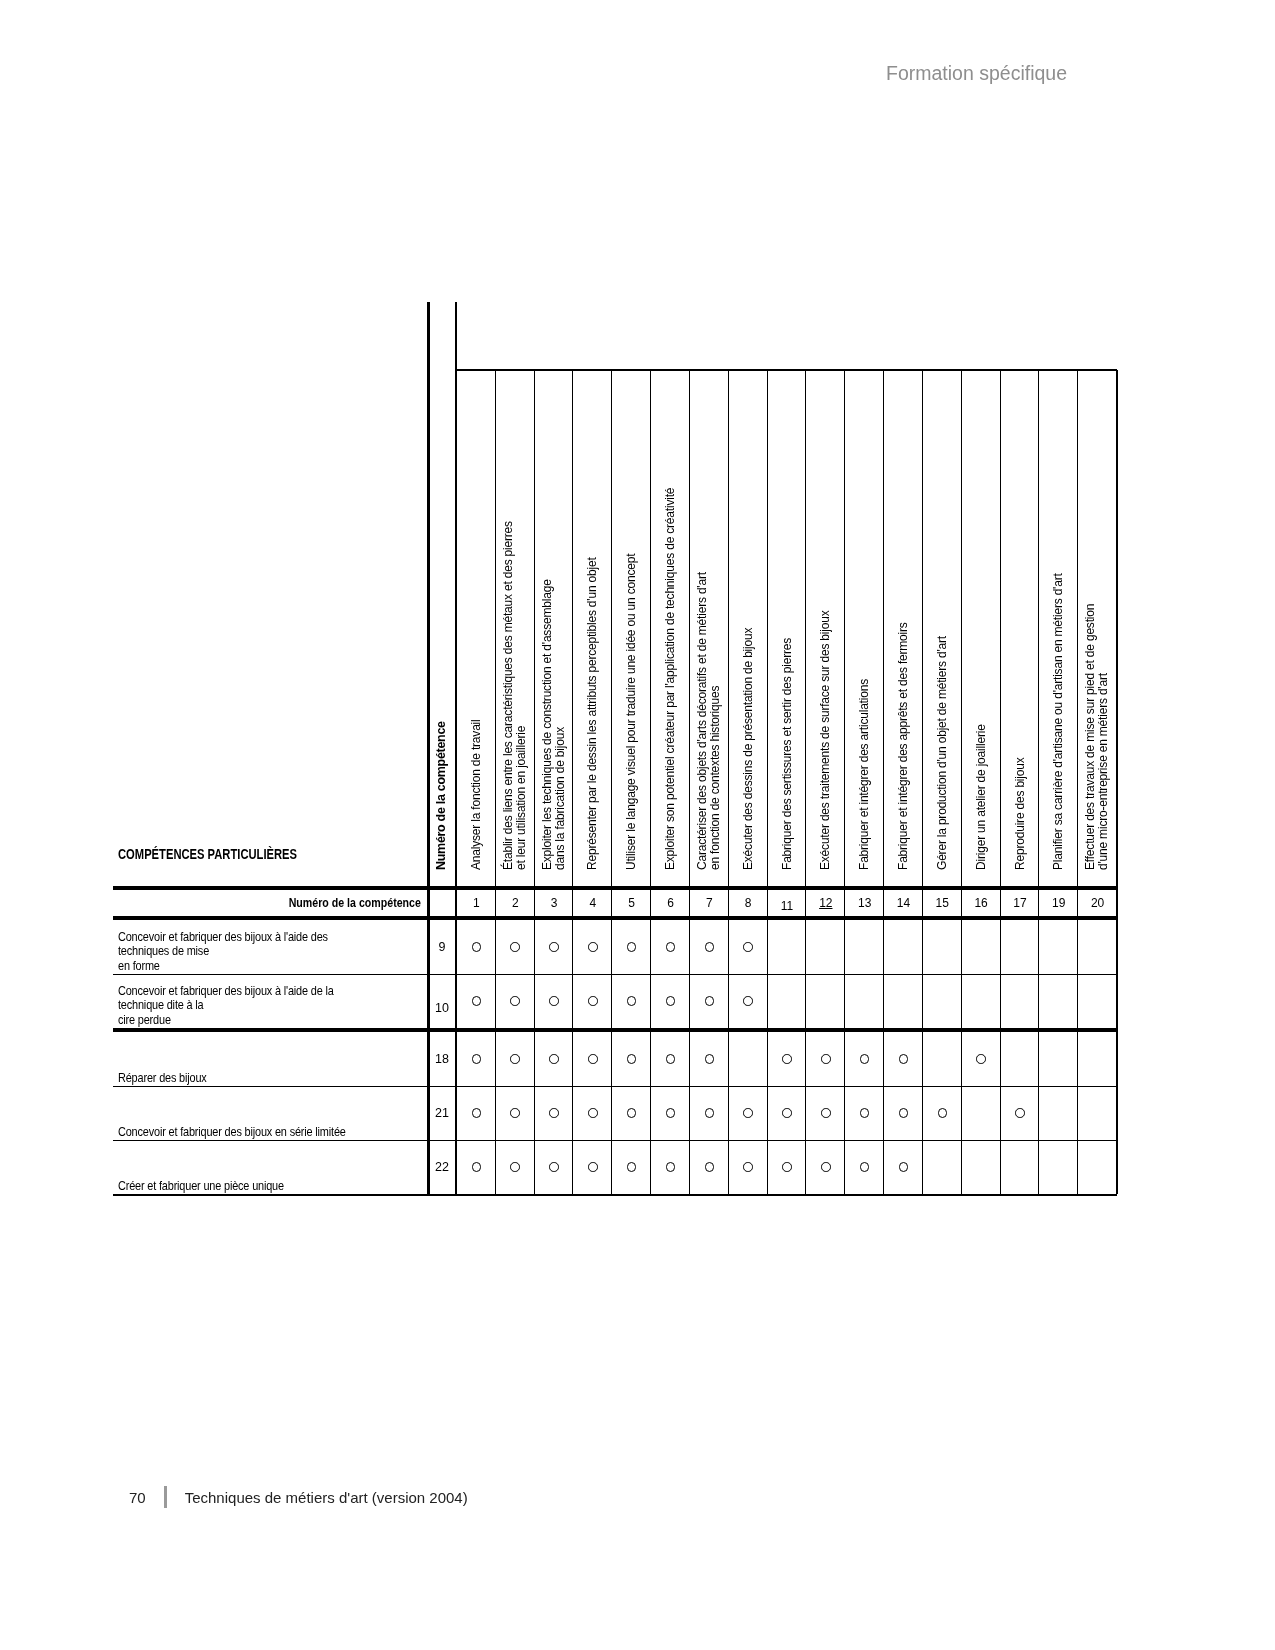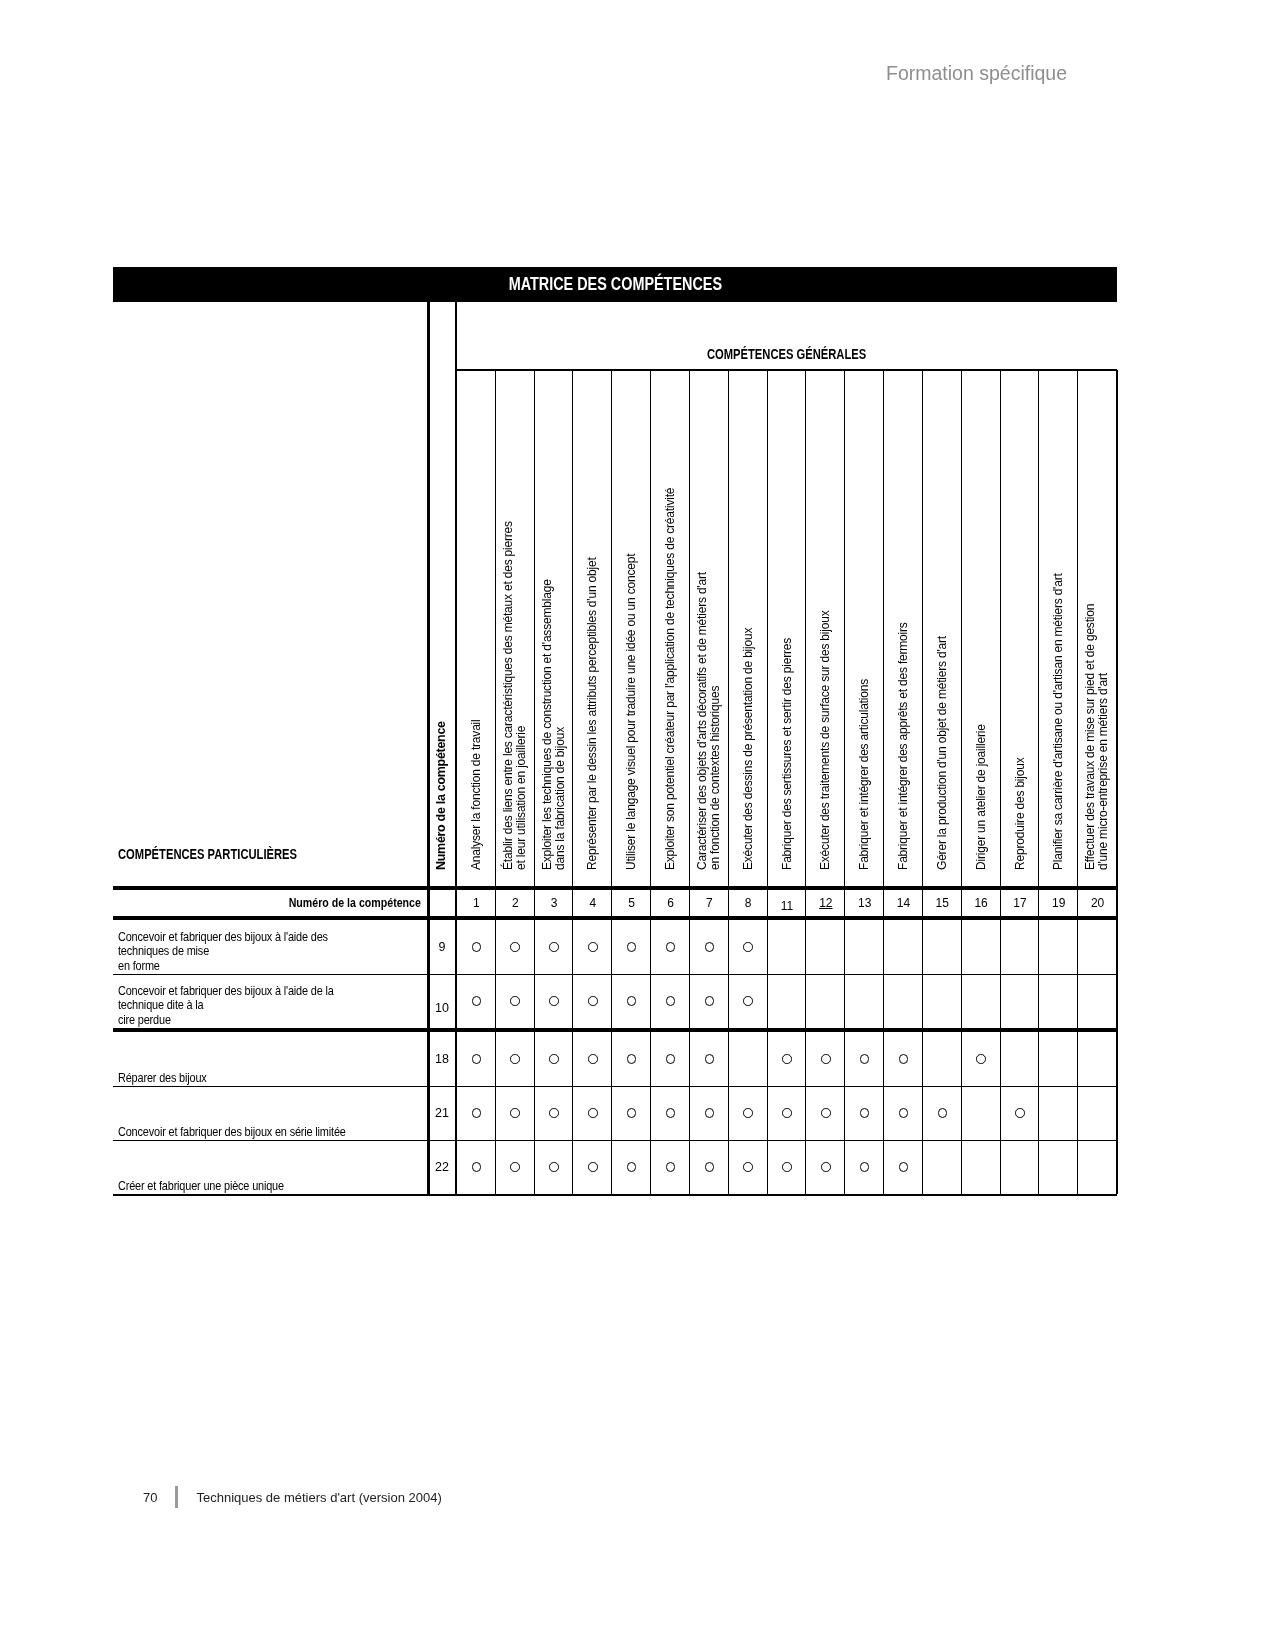--- a/index.html
+++ b/index.html
@@ -31,39 +31,33 @@
   #num-row-label{position:absolute;left:113px;top:890px;width:310px;height:26px;
                  display:flex;align-items:center;justify-content:flex-end;}
   #num-row-label span{font-weight:bold;font-size:12.5px;display:inline-block;
                       transform:scaleX(0.85);transform-origin:100% 50%;white-space:nowrap;padding-right:2px;}
   .row-label{position:absolute;display:flex;align-items:flex-end;}
   .row-label span{font-size:13px;line-height:14.8px;white-space:pre-line;letter-spacing:-0.2px;
                   width:365px;transform:scaleX(0.84);transform-origin:0 50%;}
   .row-num{position:absolute;display:flex;align-items:center;justify-content:center;font-size:12.5px;}
   .mark{position:absolute;width:9.5px;height:9.5px;border:1.5px solid #000;border-radius:50%;
         box-sizing:border-box;background:#fff;}
-  #footer{position:absolute;left:143px;top:1486px;height:22px;display:flex;align-items:center;
-          font-size:13px;color:#222;justify-content:center;}
+  #footer{position:absolute;left:129px;top:1486px;height:22px;display:flex;align-items:center;
+          font-size:15px;color:#222;justify-content:center;}
   #footer-num{margin-right:18px;}
   #footer-bar{width:3px;height:22px;background:#9a9a9a;margin-right:18px;}
 </style>
 </head>
 <body>
 
 <div class="page">
 
   <div id="header-right">Formation spécifique</div>
 
-  <div id="title-bar">
-    <span>MATRICE DES COMPÉTENCES</span>
-  </div>
-
-  <div id="general-header">
-    <span>COMPÉTENCES GÉNÉRALES</span>
-  </div>
+
 
 
   <div id="particular-header">
     <span>COMPÉTENCES PARTICULIÈRES</span>
   </div>
 
   <div class="vhead-wrap" id="axis-label-wrap" style="left:427px;top:372px;width:30px;height:502px;">
     <div class="vhead bold" style="height:30px;">
       <span>Numéro de la compétence</span>
     </div>

